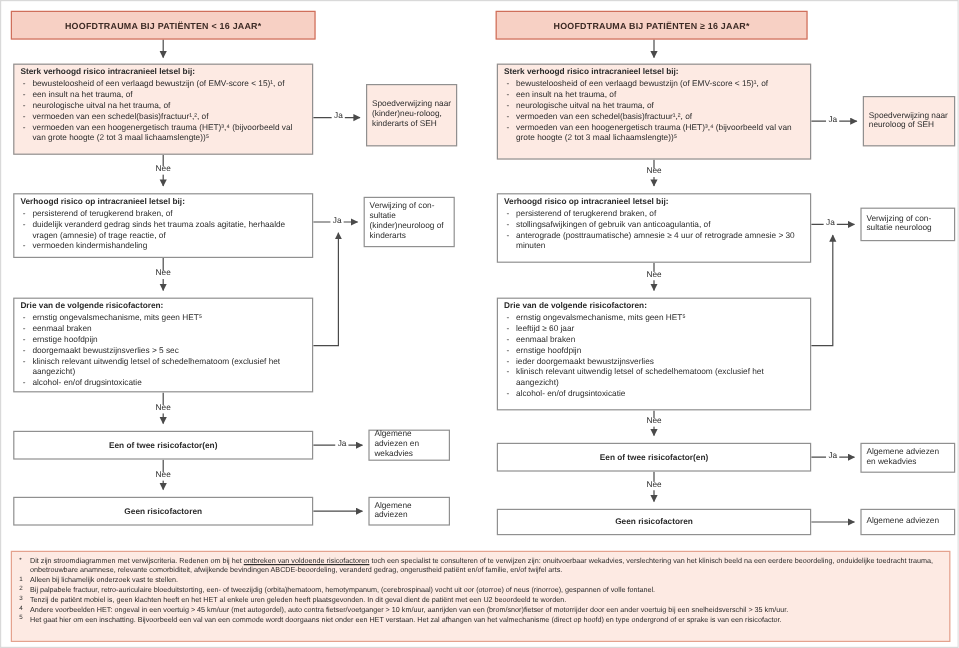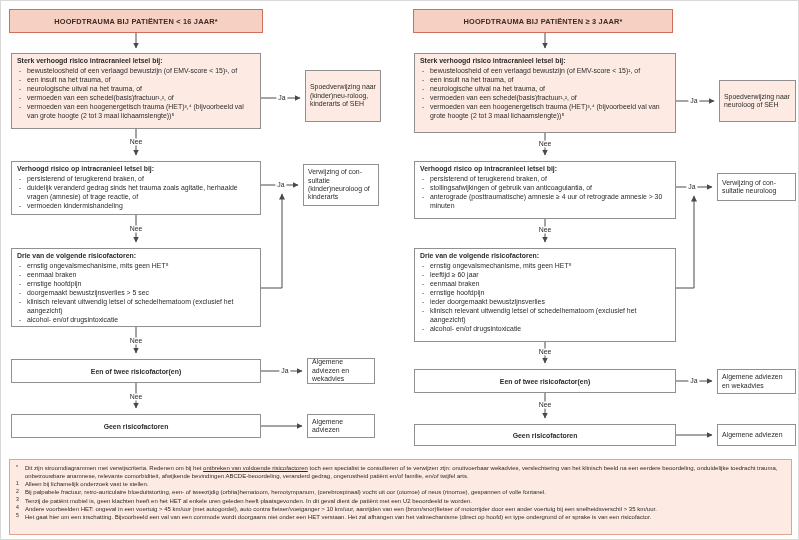--- a/index.html
+++ b/index.html
@@ -133,21 +133,21 @@
 
   <div class="outcome" style="left:306px;top:357px;width:68px;height:26px">
     <span>Algemene adviezen en wekadvies</span>
   </div>
 
   <div class="outcome" style="left:306px;top:413px;width:68px;height:24px">
     <span>Algemene adviezen</span>
   </div>
 
   <div class="titlebox" style="left:412px;top:8px;width:258px;height:22px">
-    <span>HOOFDTRAUMA BIJ PATIËNTEN ≥ 3 JAAR*</span>
+    <span>HOOFDTRAUMA BIJ PATIËNTEN ≥ 16 JAAR*</span>
   </div>
 
   <div class="riskbox pink" style="left:413px;top:52px;width:262px;height:80px">
     <div class="hdr">Sterk verhoogd risico intracranieel letsel bij:</div>
     <ul>
         <li>bewusteloosheid of een verlaagd bewustzijn (of EMV-score &lt; 15)¹, of</li>
         <li>een insult na het trauma, of</li>
         <li>neurologische uitval na het trauma, of</li>
         <li>vermoeden van een schedel(basis)fractuur¹,², of</li>
         <li>vermoeden van een hoogenergetisch trauma (HET)³,⁴ (bijvoorbeeld val van grote hoogte (2 tot 3 maal lichaamslengte))⁵</li>

